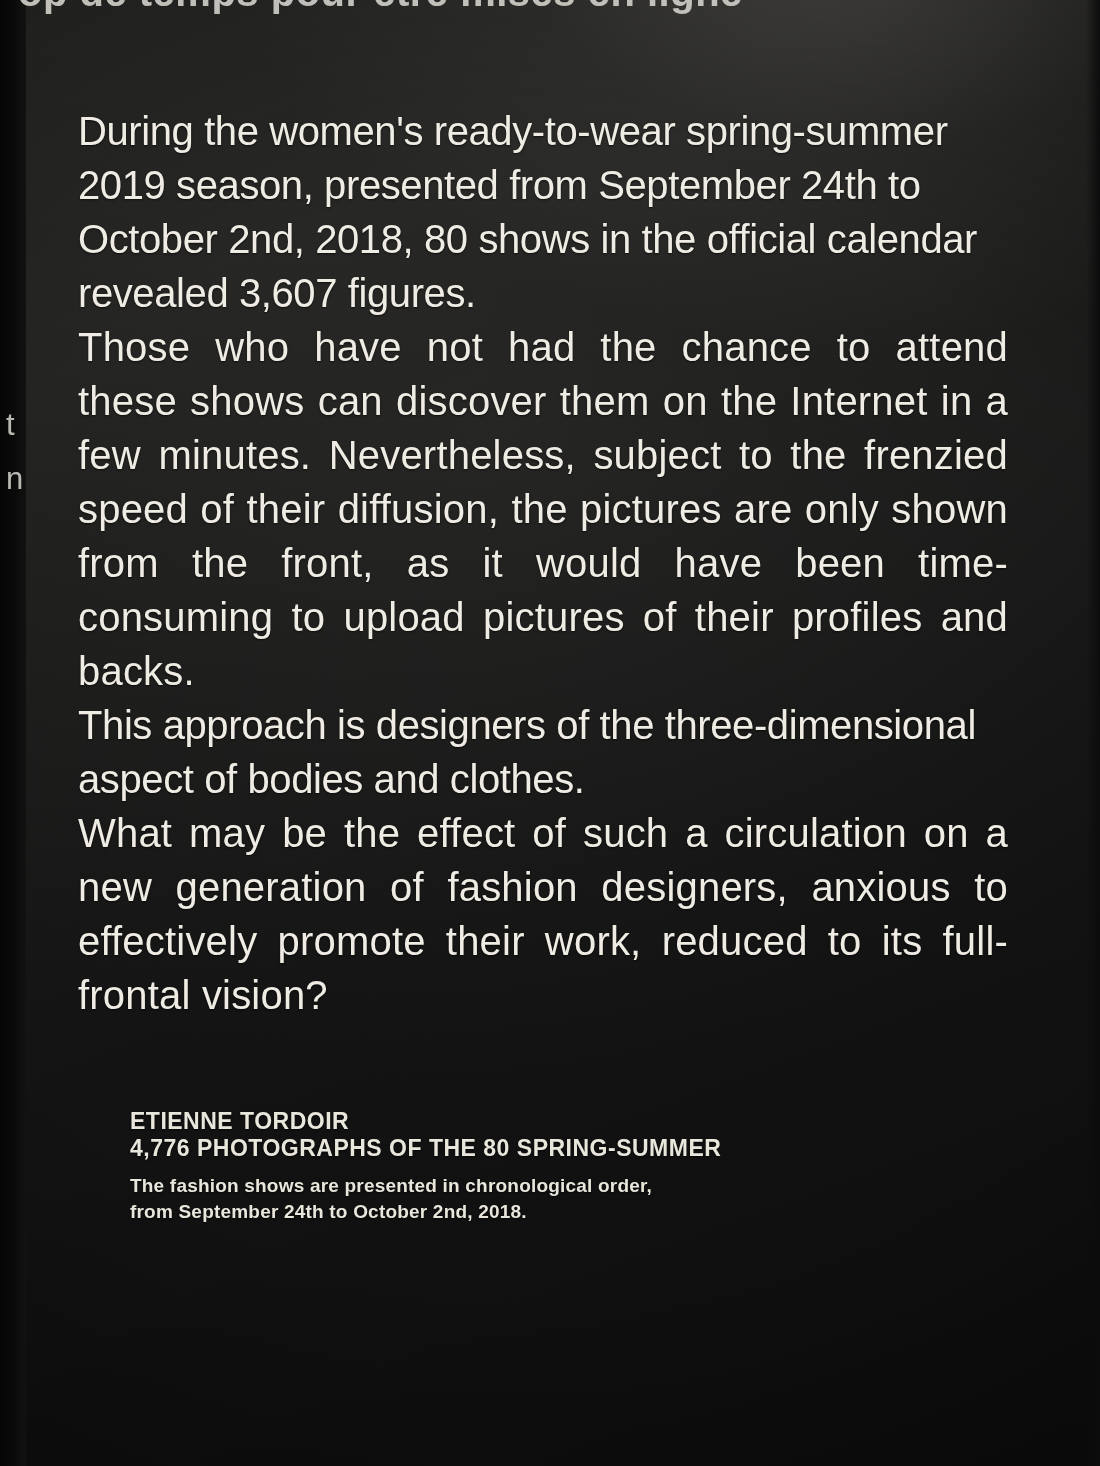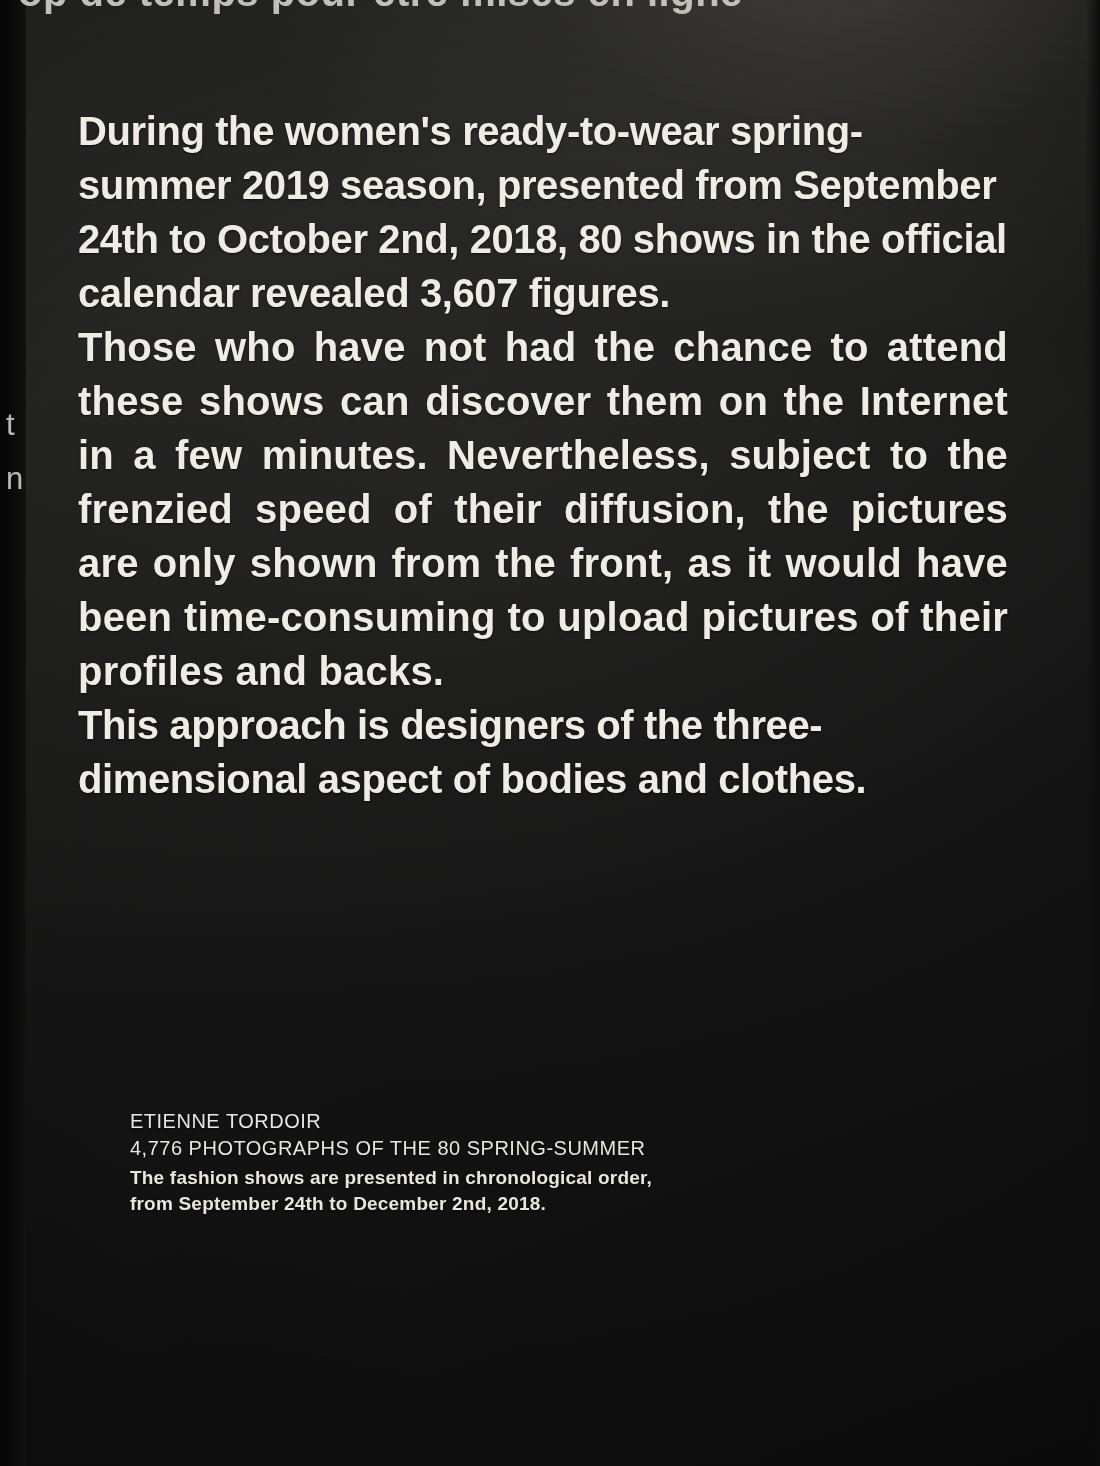--- a/index.html
+++ b/index.html
@@ -98,21 +98,21 @@
   
   #body-text {
     position: absolute;
     left: 78px;
     top: 104px;
     width: 930px;
     z-index: 5;
     color: #efece4;
     font-size: 40px;
     line-height: 54px;
-    font-weight: 700;
+    font-weight: 400;
     letter-spacing: 0.2px;
     text-shadow: 0 1px 2px rgba(0,0,0,0.6);
   }
   #body-text p {
     margin: 0 0 0 0;
   }
   .para-just {
     text-align: justify;
     text-align-last: left;
   }
@@ -126,32 +126,32 @@
   
   #credits {
     position: absolute;
     left: 130px;
     top: 1108px;
     z-index: 5;
     color: #e9e6dc;
     text-shadow: 0 1px 2px rgba(0,0,0,0.6);
   }
   #credits .line {
-    font-size: 20px;
+    font-size: 23px;
     line-height: 27px;
-    font-weight: 400;
+    font-weight: 700;
     letter-spacing: 0.5px;
   }
   #credits .line.sub {
     font-size: 19px;
     line-height: 26px;
     font-weight: 700;
     letter-spacing: 0.2px;
   }
-  #credits .block2 { margin-top: 3px; }
+  #credits .block2 { margin-top: 11px; }
 </style>
 </head>
 <body>
 
 <div id="panel">
 
   <div id="left-edge"></div>
   <div id="right-edge"></div>
 
   <div id="top-clip">
@@ -160,24 +160,25 @@
 
   <div id="left-frags">
     <div>t</div>
     <div>n</div>
   </div>
 
   <div id="body-text">
     <p class="para-plain tight">During the women's ready-to-wear spring-summer 2019 season, presented from September 24th to October 2nd, 2018, 80 shows in the official calendar revealed 3,607 figures.</p>
     <p class="para-just">Those who have not had the chance to attend these shows can discover them on the Internet in a few minutes. Nevertheless, subject to the frenzied speed of their diffusion, the pictures are only shown from the front, as it would have been time-consuming to upload pictures of their profiles and backs.</p>
     <p class="para-plain tight">This approach is designers of the three-dimensional aspect of bodies and clothes.</p>
+    <p class="para-just">What may be the effect of such a circulation on a new generation of fashion designers, anxious to effectively promote their work, reduced to its full-frontal vision?</p>
   </div>
 
   <div id="credits">
     <div class="line">ETIENNE TORDOIR</div>
     <div class="line">4,776 PHOTOGRAPHS OF THE 80 SPRING-SUMMER</div>
     <div class="block2">
       <div class="line sub">The fashion shows are presented in chronological order,</div>
-      <div class="line sub">from September 24th to December 2nd, 2018.</div>
+      <div class="line sub">from September 24th to October 2nd, 2018.</div>
     </div>
   </div>
 
 </div>
 
 </body></html>

